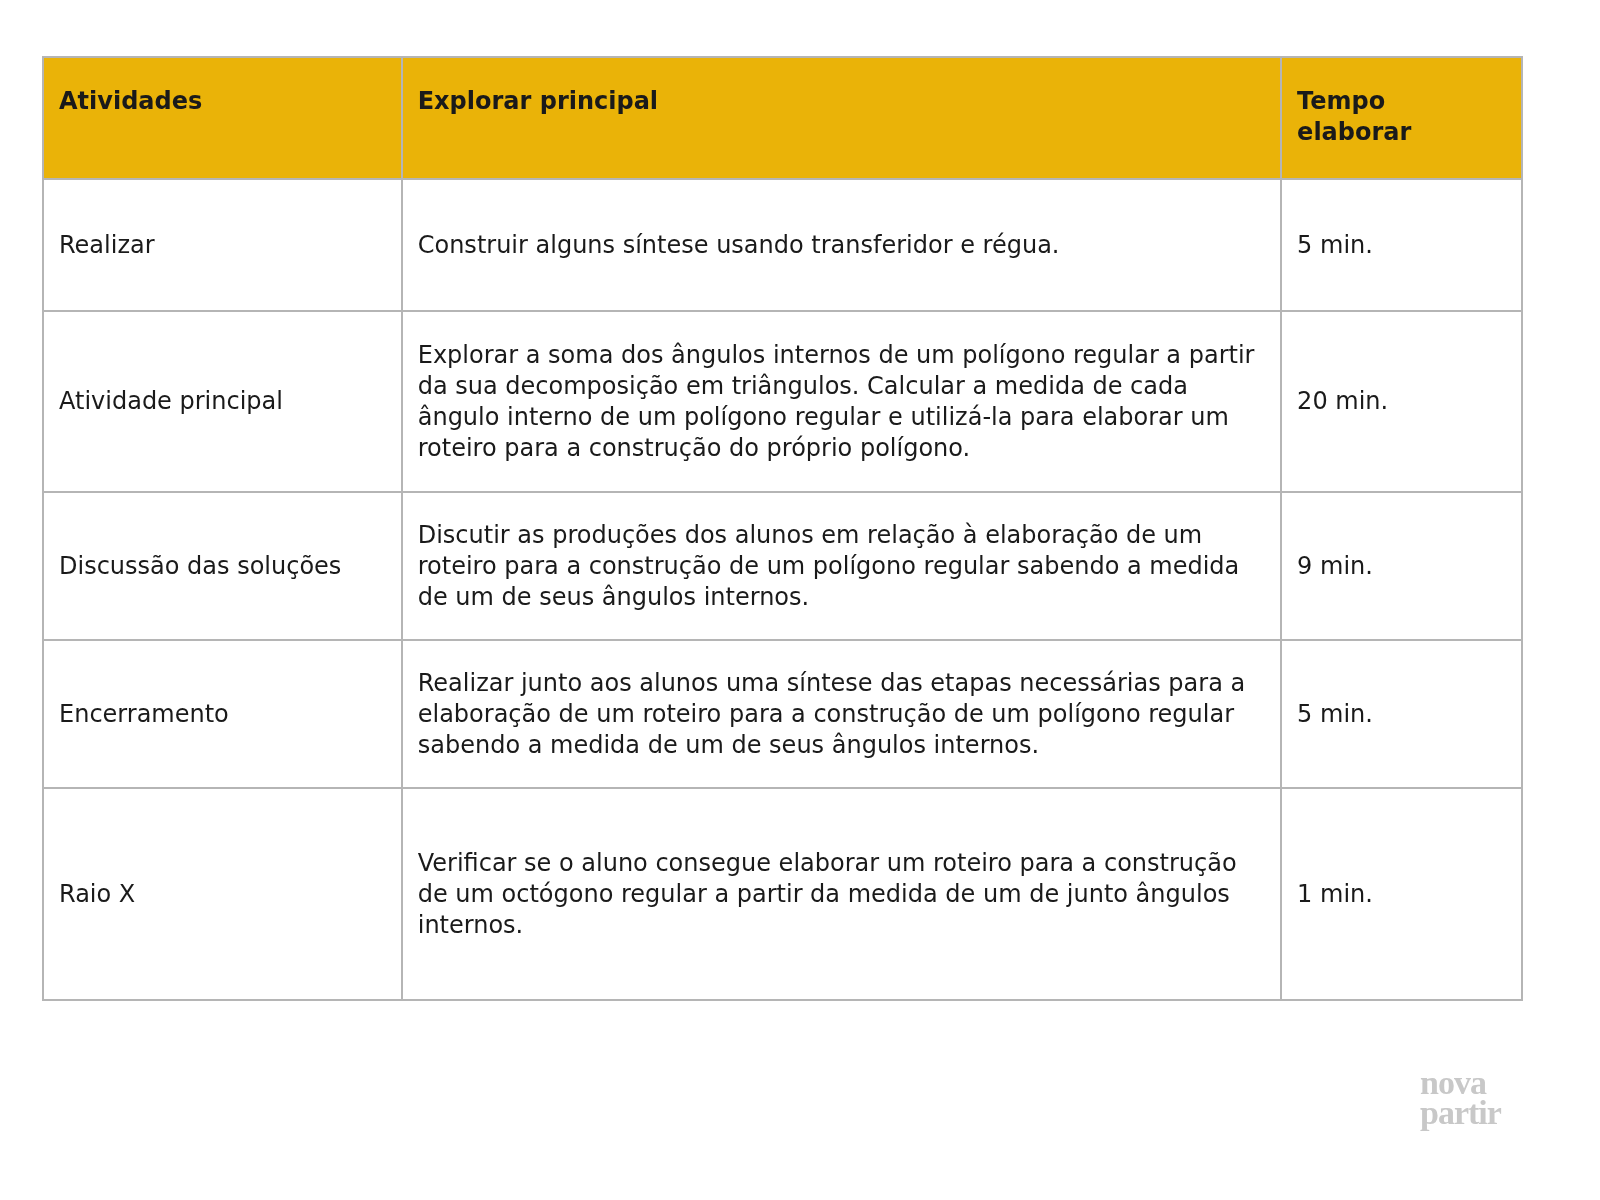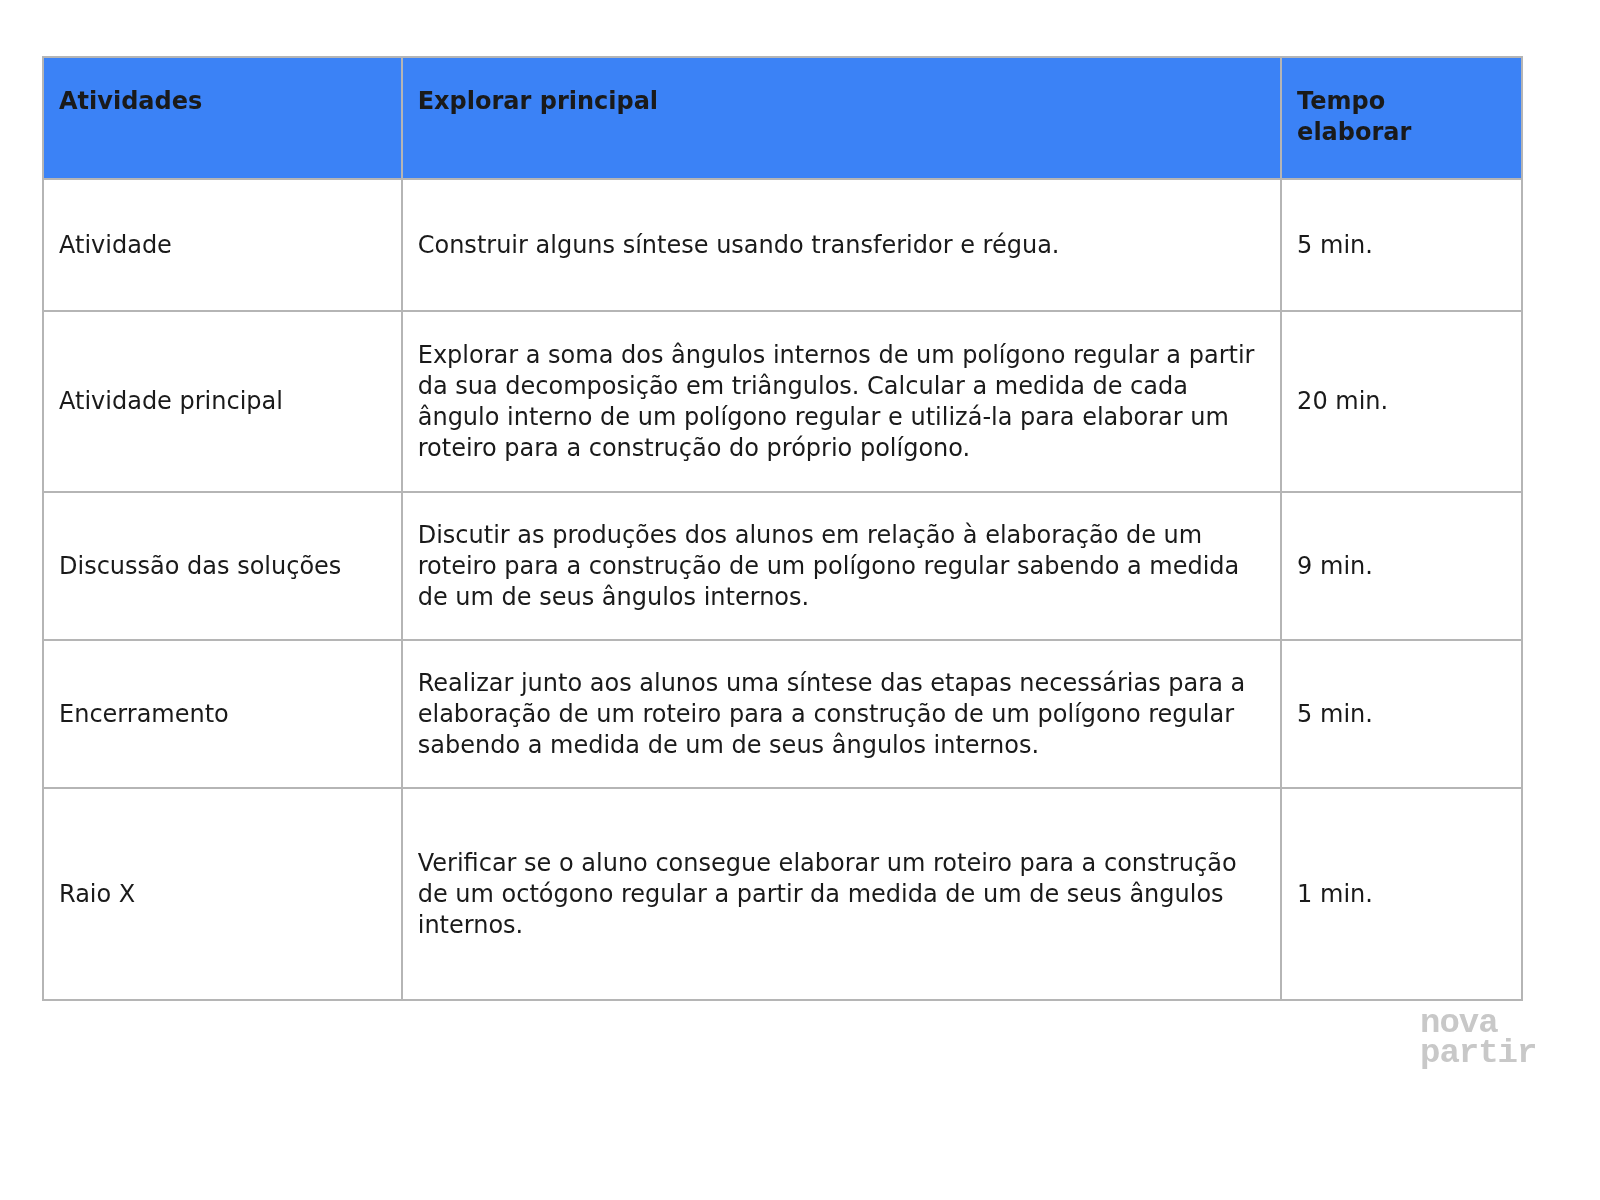--- a/index.html
+++ b/index.html
@@ -6,28 +6,28 @@
   body { width: 1600px; height: 1200px; position: relative; font-family: "DejaVu Sans", sans-serif; color: #1a1a1a; }
   table.plan {
     position: absolute; left: 42px; top: 56px;
     width: 1481px; border-collapse: collapse;
     font-size: 24px; line-height: 31px;
   }
   table.plan th, table.plan td {
     border: 2px solid #b5b5b5; text-align: left; padding: 0 15px;
   }
   table.plan th {
-    background: #3b82f6; font-weight: bold; vertical-align: top;
+    background: #eab308; font-weight: bold; vertical-align: top;
     padding-top: 28px; height: 92px;
   }
   table.plan td { vertical-align: middle; }
   col.c1 { width: 350px; } col.c2 { width: 858px; } col.c3 { width: 235px; }
   .logo {
-    position: absolute; left: 1420px; top: 1008px;
-    font-family: Liberation Mono, monospace; font-weight: bold; color: #c8c8c8;
+    position: absolute; left: 1420px; top: 1068px;
+    font-family: Liberation Serif, serif; font-weight: bold; color: #c8c8c8;
     font-size: 34px; line-height: 30px; letter-spacing: -1px;
   }
   .logo span { display: block; }
 </style>
 </head>
 <body>
 
 <table class="plan">
   <colgroup>
       <col class="c1">
@@ -38,42 +38,42 @@
     <tr>
       <th>Atividades</th>
       <th>Explorar principal</th>
       <th style="width:200px">
           <span style="display:block;width:130px">Tempo elaborar</span>
         </th>
     </tr>
   </thead>
   <tbody>
     <tr style="height:132px">
-      <td>Atividade</td>
+      <td>Realizar</td>
       <td>Construir alguns síntese usando transferidor e régua.</td>
       <td>5 min.</td>
     </tr>
     <tr style="height:181px">
       <td>Atividade principal</td>
       <td>Explorar a soma dos ângulos internos de um polígono regular a partir da sua decomposição em triângulos. Calcular a medida de cada ângulo interno de um polígono regular e utilizá-la para elaborar um roteiro para a construção do próprio polígono.</td>
       <td>20 min.</td>
     </tr>
     <tr style="height:148px">
       <td>Discussão das soluções</td>
       <td>Discutir as produções dos alunos em relação à elaboração de um roteiro para a construção de um polígono regular sabendo a medida de um de seus ângulos internos.</td>
       <td>9 min.</td>
     </tr>
     <tr style="height:148px">
       <td>Encerramento</td>
       <td>Realizar junto aos alunos uma síntese das etapas necessárias para a elaboração de um roteiro para a construção de um polígono regular sabendo a medida de um de seus ângulos internos.</td>
       <td>5 min.</td>
     </tr>
     <tr style="height:212px">
       <td>Raio X</td>
-      <td>Verificar se o aluno consegue elaborar um roteiro para a construção de um octógono regular a partir da medida de um de seus ângulos internos.</td>
+      <td>Verificar se o aluno consegue elaborar um roteiro para a construção de um octógono regular a partir da medida de um de junto ângulos internos.</td>
       <td>1 min.</td>
     </tr>
   </tbody>
 </table>
 
 <div class="logo">
   <span>nova</span>
   <span>partir</span>
 </div>
 

